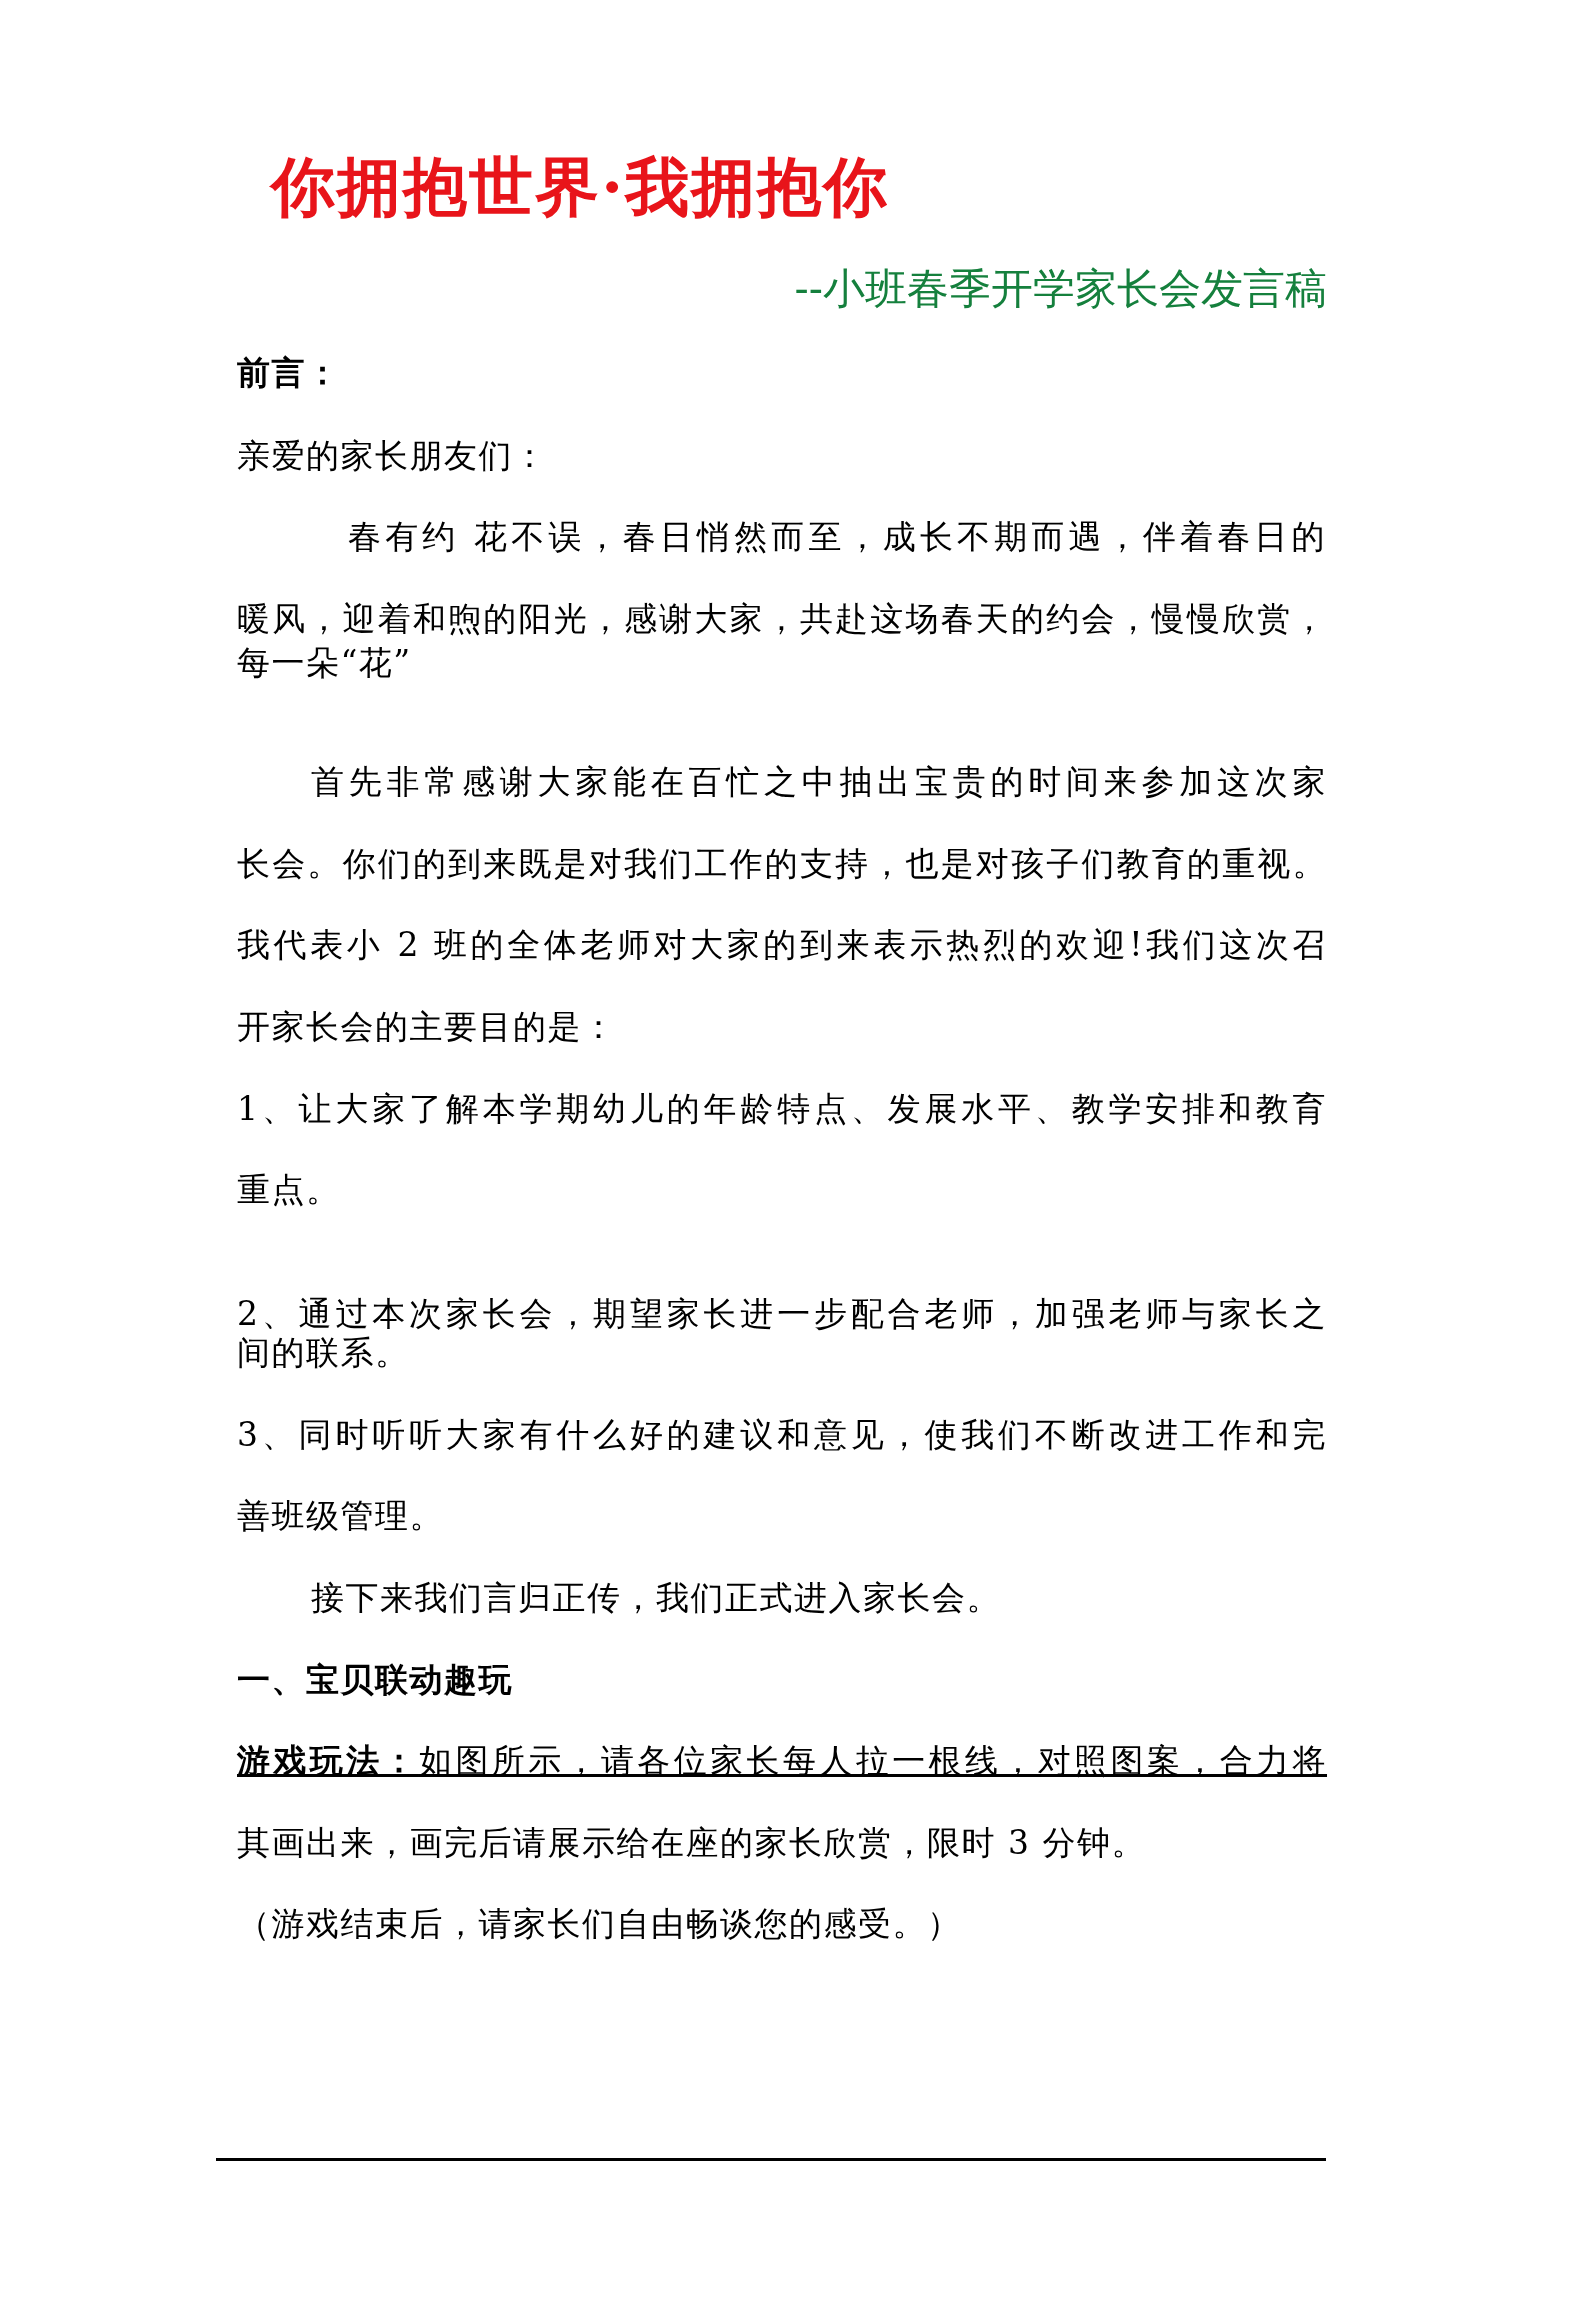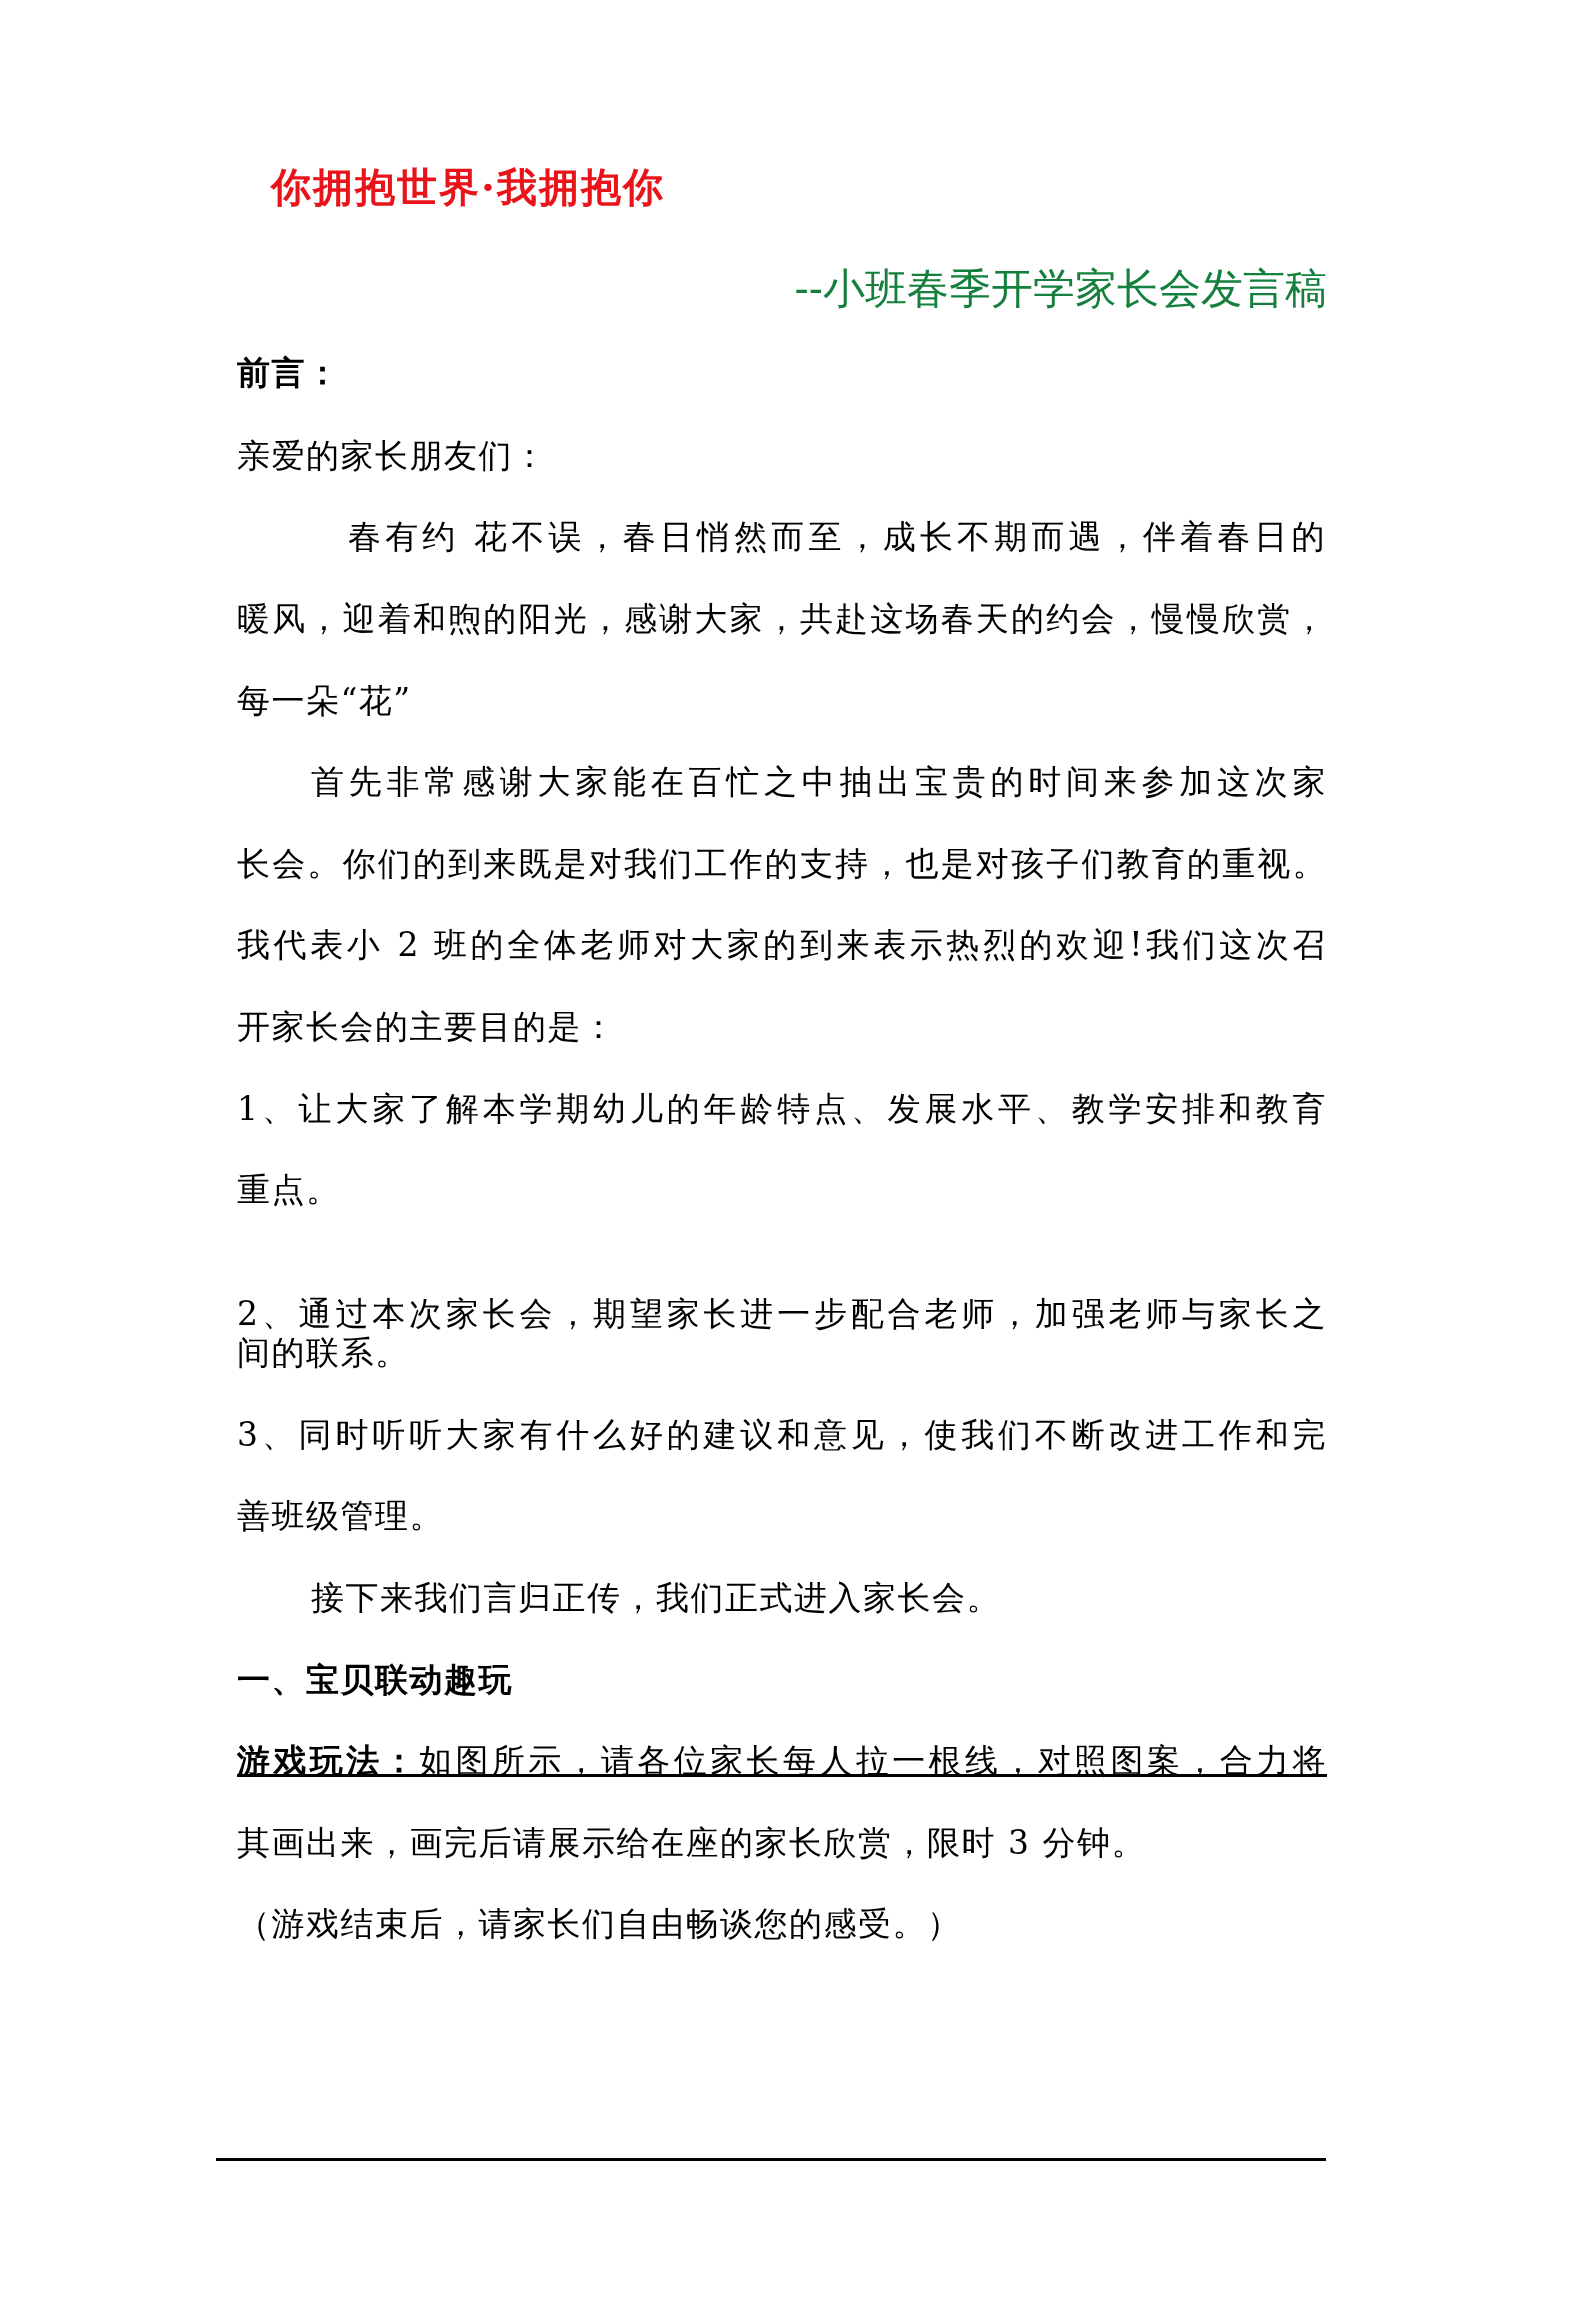--- a/index.html
+++ b/index.html
@@ -19,21 +19,21 @@
       position: absolute;
       left: 237px;
       top: 0;
       width: 1090px;
     }
     .title {
       position: absolute;
       left: 271px;
       top: 147px;
       width: 756px;
-      font-size: 40px;
+      font-size: 64px;
       line-height: 80px;
       font-weight: bold;
       color: #e8141a;
       white-space: nowrap;
       letter-spacing: 2px;
     }
     .subtitle {
       position: absolute;
       right: 0;
       top: 261px;
@@ -78,21 +78,21 @@
   <div class="page">
 
     <div class="subtitle">--小班春季开学家长会发言稿</div>
 
     <div class="line red" style="top:351px;">前言：</div>
 
     <div class="line" style="top:434px;">亲爱的家长朋友们：</div>
 
     <div class="line justify indent1" style="top:515px;">春有约 花不误，春日悄然而至，成长不期而遇，伴着春日的</div>
     <div class="line justify" style="top:597px;">暖风，迎着和煦的阳光，感谢大家，共赴这场春天的约会，慢慢欣赏，</div>
-    <div class="line" style="top:679px;">每一朵“花”</div>
+    <div class="line" style="top:641px;">每一朵“花”</div>
 
     <div class="line justify indent2" style="top:760px;">首先非常感谢大家能在百忙之中抽出宝贵的时间来参加这次家</div>
     <div class="line justify" style="top:842px;">长会。你们的到来既是对我们工作的支持，也是对孩子们教育的重视。</div>
     <div class="line justify" style="top:923px;">我代表小 2 班的全体老师对大家的到来表示热烈的欢迎!我们这次召</div>
     <div class="line" style="top:1005px;">开家长会的主要目的是：</div>
 
     <div class="line justify" style="top:1087px;">1、让大家了解本学期幼儿的年龄特点、发展水平、教学安排和教育</div>
     <div class="line" style="top:1168px;">重点。</div>
 
     <div class="line justify" style="top:1292px;">2、通过本次家长会，期望家长进一步配合老师，加强老师与家长之</div>

